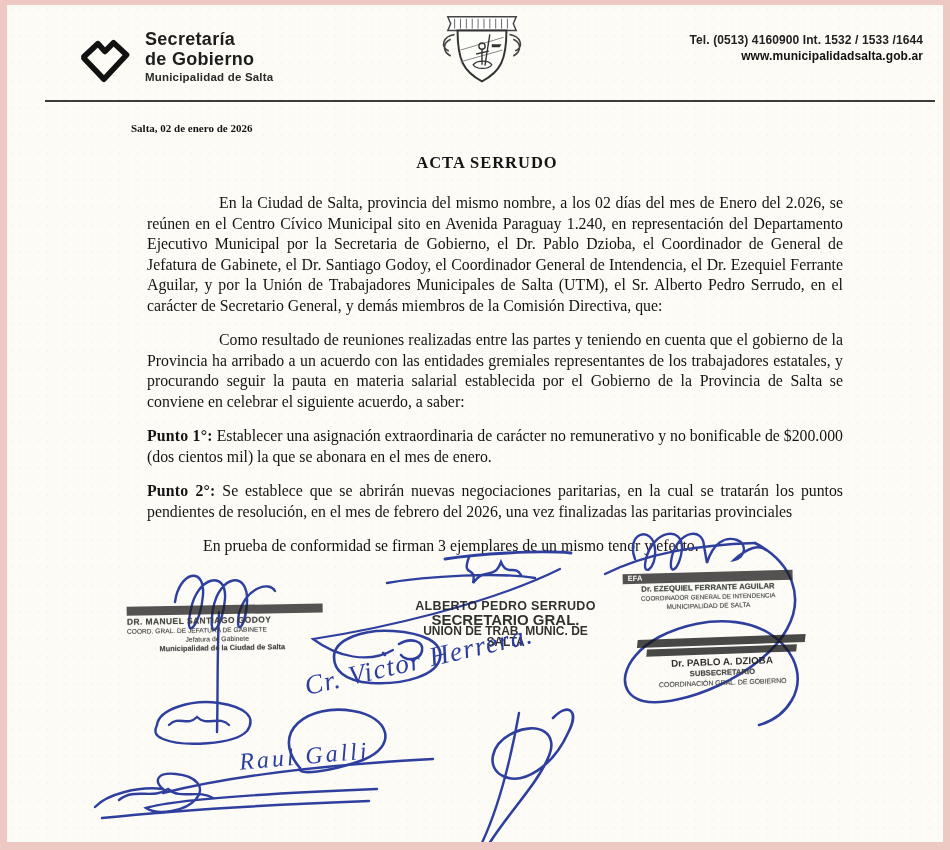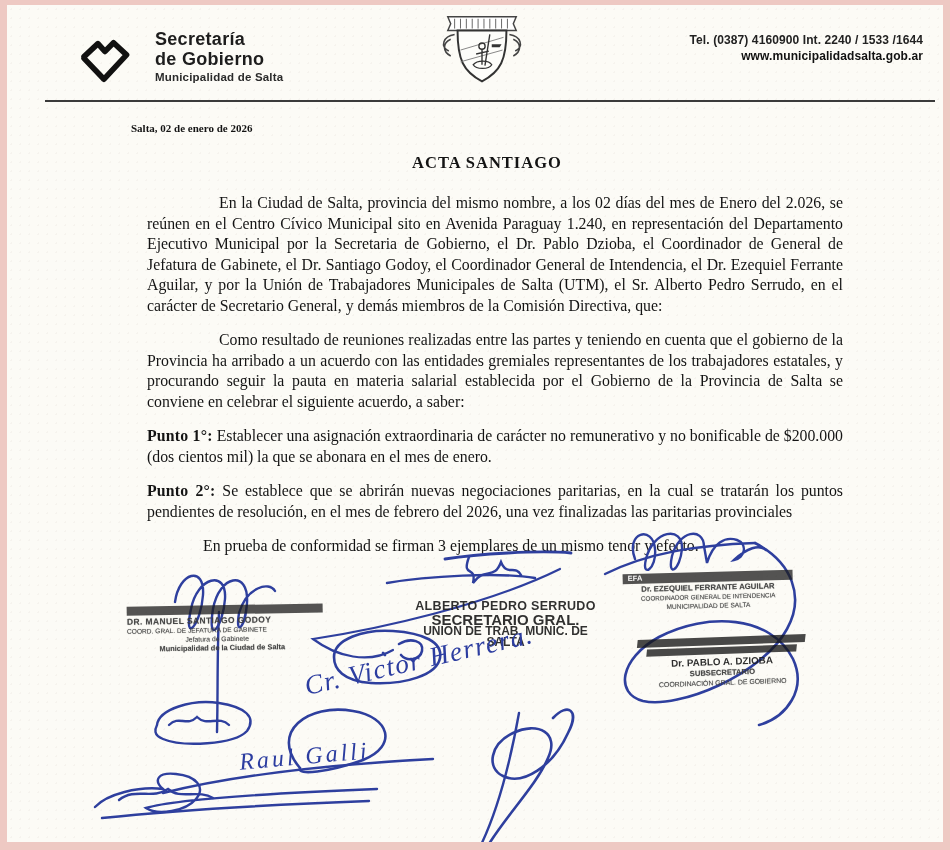--- a/index.html
+++ b/index.html
@@ -5,21 +5,21 @@
   html,body{margin:0;padding:0;}
   body{background:#d8d0c8;font-family:"Liberation Serif","DejaVu Serif",serif;}
   .scan-frame{position:relative;width:950px;height:850px;background:#eec9c3;overflow:hidden;}
   .paper{position:absolute;left:7px;top:5px;right:7px;bottom:8px;background:#fcfbf6;overflow:hidden;
          background-image:radial-gradient(rgba(170,150,130,0.07) 1px, transparent 1px);
          background-size:9px 9px;}
   
   .letterhead{position:relative;height:97px;font-family:"Liberation Sans","DejaVu Sans",sans-serif;}
   .org{position:absolute;left:66px;top:24px;display:flex;align-items:flex-start;}
   .org svg{display:block;margin-top:6px;}
-  .org-text{margin-left:20px;color:#1d1d1d;}
+  .org-text{margin-left:10px;color:#1d1d1d;}
   .org-name{font-size:18px;font-weight:bold;line-height:20px;letter-spacing:.3px;}
   .org-sub{font-size:11.5px;font-weight:bold;margin-top:2px;letter-spacing:.2px;color:#2a2a2a;}
   .crest{position:absolute;left:425px;top:4px;}
   .contact{position:absolute;right:20px;top:27px;text-align:right;color:#222;
            font-size:12px;font-weight:bold;line-height:16px;letter-spacing:.1px;}
   .contact .site{font-weight:900;color:#111;}
   .lh-rule{position:absolute;left:38px;right:8px;bottom:0;border-top:2px solid #3b3b3b;}
   
   .doc-body{margin:16px 100px 0 124px;color:#141414;font-size:15.8px;line-height:20.5px;text-align:justify;}
   .date-line{text-align:left;font-weight:bold;font-size:11px;padding-right:10px;}
@@ -101,30 +101,30 @@
           <path d="M25,22 C25,52 31,64 50,74 C69,64 75,52 75,22 Z" fill="#fdfdfa" stroke="#333" stroke-width="2"></path>
           <path d="M28,42 L72,29 M28,54 L71,42" stroke="#777" stroke-width="0.9"></path>
           <circle cx="50" cy="38" r="3.2" fill="none" stroke="#333" stroke-width="1.4"></circle>
           <path d="M50,41 L50,57 M44,46 L57,43 M58,26 L53,58" fill="none" stroke="#333" stroke-width="1.4"></path>
           <path d="M41,57 C45,52 57,52 60,57 C57,62 44,62 41,57 Z" fill="none" stroke="#333" stroke-width="1.3"></path>
           <path d="M60,36 L70,36 L68,39 L60,39" fill="#333"></path>
         </svg>
       </div>
 
       <div class="contact">
-        <div>Tel. (0387) 4160900 Int. 2240 / 1533 /1644</div>
+        <div>Tel. (0513) 4160900 Int. 1532 / 1533 /1644</div>
         <div class="site">www.municipalidadsalta.gob.ar</div>
       </div>
 
       <div class="lh-rule"></div>
     </div>
 
     <div class="doc-body">
       <div class="date-line">Salta, 02 de enero de 2026</div>
-      <div class="doc-title">ACTA SANTIAGO</div>
+      <div class="doc-title">ACTA SERRUDO</div>
       <p class="para">En la Ciudad de Salta, provincia del mismo nombre, a los 02 días del mes de Enero del 2.026, se reúnen en el Centro Cívico Municipal sito en Avenida Paraguay 1.240, en representación del Departamento Ejecutivo Municipal por la Secretaria de Gobierno, el Dr. Pablo Dzioba, el Coordinador de General de Jefatura de Gabinete, el Dr. Santiago Godoy, el Coordinador General de Intendencia, el Dr. Ezequiel Ferrante Aguilar, y por la Unión de Trabajadores Municipales de Salta (UTM), el Sr. Alberto Pedro Serrudo, en el carácter de Secretario General, y demás miembros de la Comisión Directiva, que:</p>
       <p class="para">Como resultado de reuniones realizadas entre las partes y teniendo en cuenta que el gobierno de la Provincia ha arribado a un acuerdo con las entidades gremiales representantes de los trabajadores estatales, y procurando seguir la pauta en materia salarial establecida por el Gobierno de la Provincia de Salta se conviene en celebrar el siguiente acuerdo, a saber:</p>
       <p class="para-punto"><strong>Punto 1°:</strong> <span>Establecer una asignación extraordinaria de carácter no remunerativo y no bonificable de $200.000 (dos cientos mil) la que se abonara en el mes de enero.</span></p>
       <p class="para-punto"><strong>Punto 2°:</strong> <span>Se establece que se abrirán nuevas negociaciones paritarias, en la cual se tratarán los puntos pendientes de resolución, en el mes de febrero del 2026, una vez finalizadas las paritarias provinciales</span></p>
       <p class="closing">En prueba de conformidad se firman 3 ejemplares de un mismo tenor y efecto.</p>
     </div>
 
     <div class="sig-zone">
 
       <svg class="ink-svg" width="936" height="338" viewBox="0 0 936 338">

